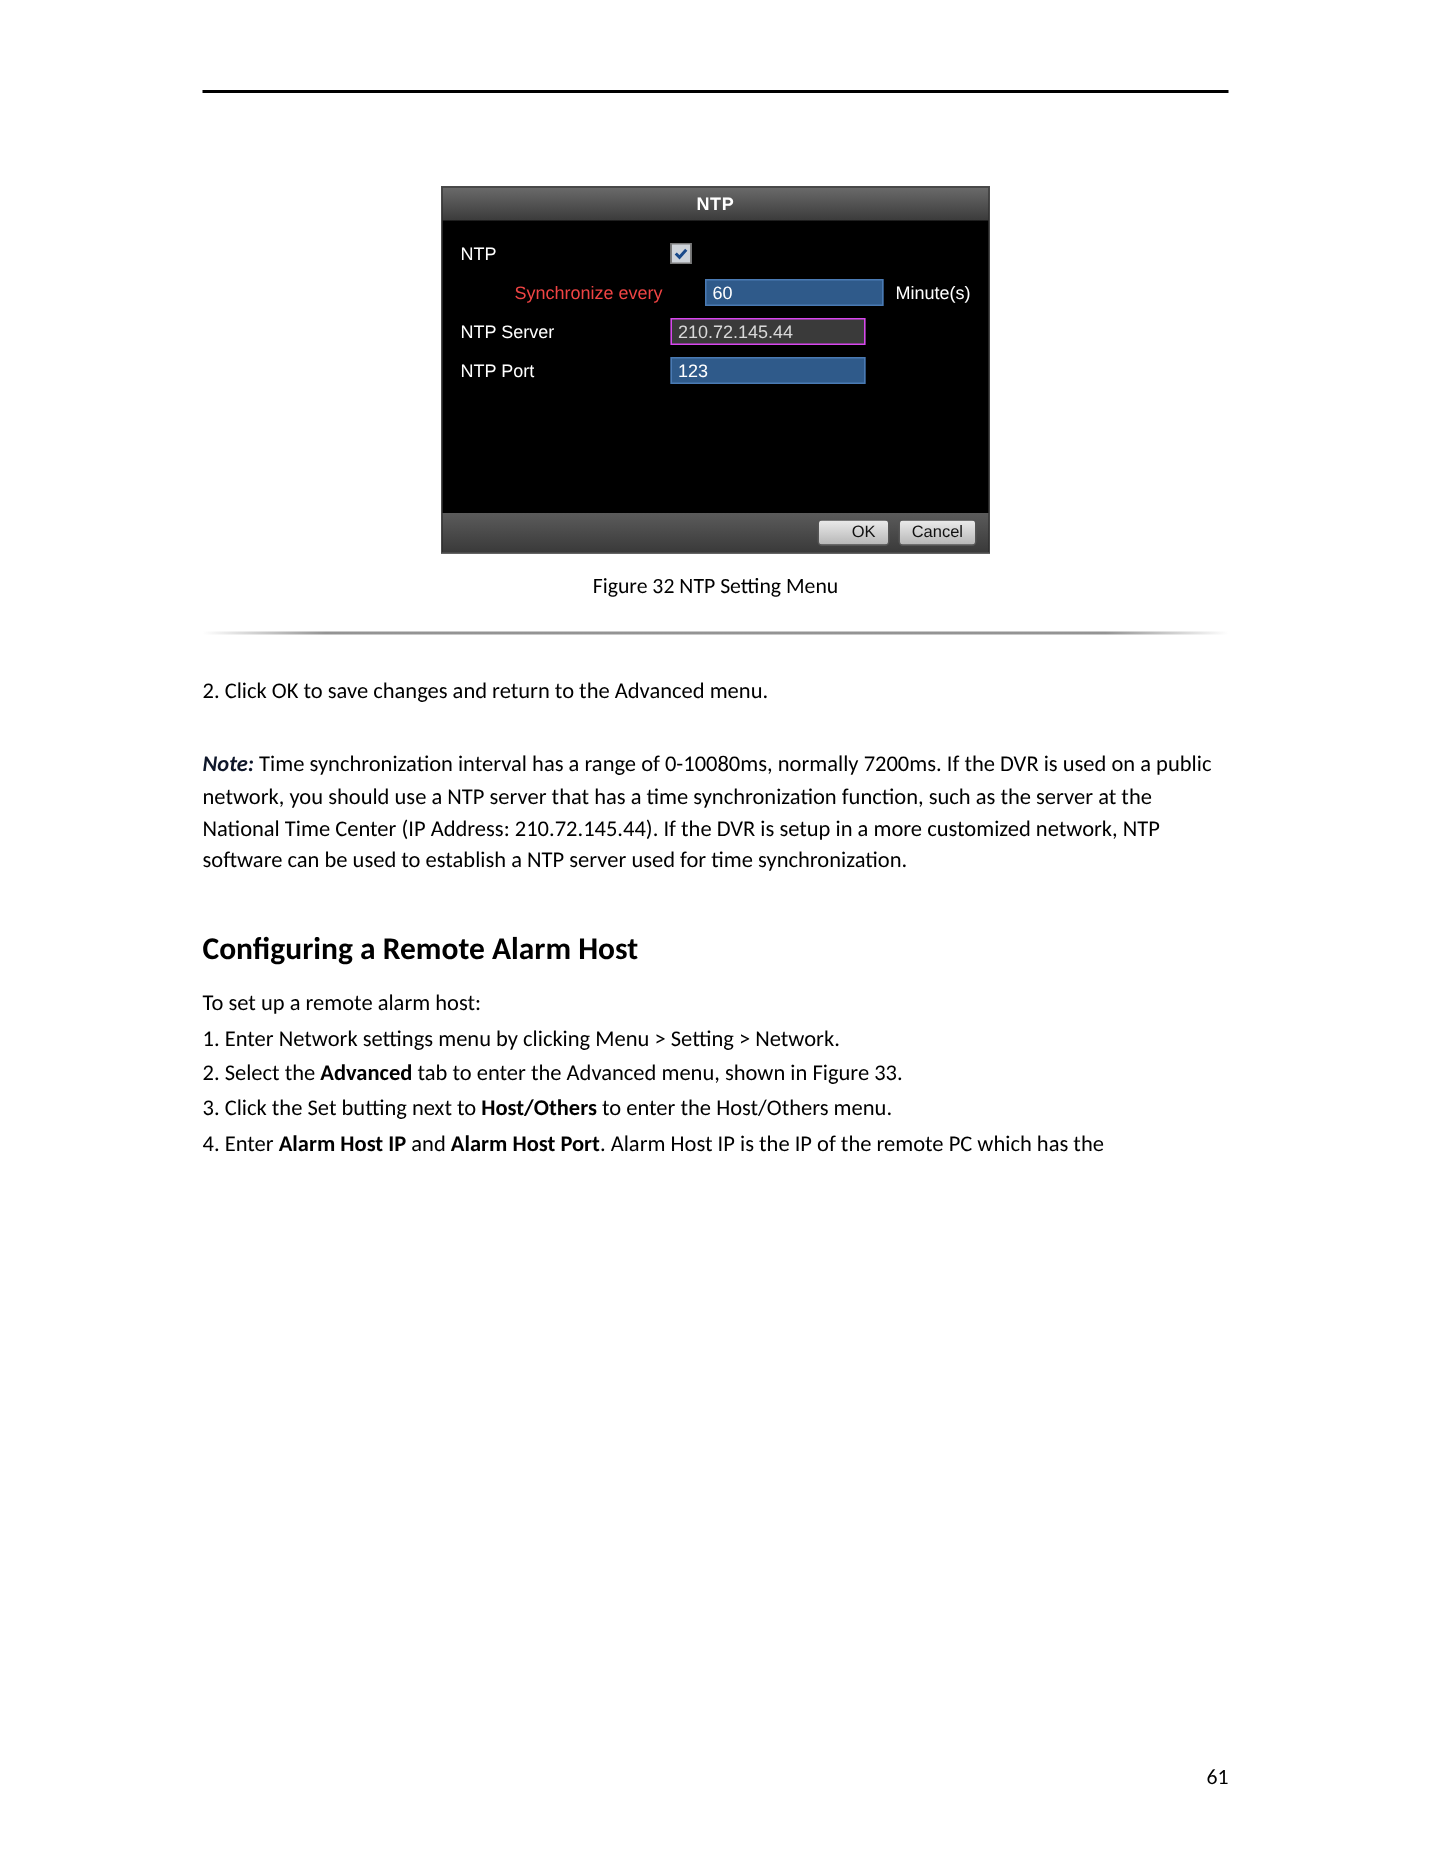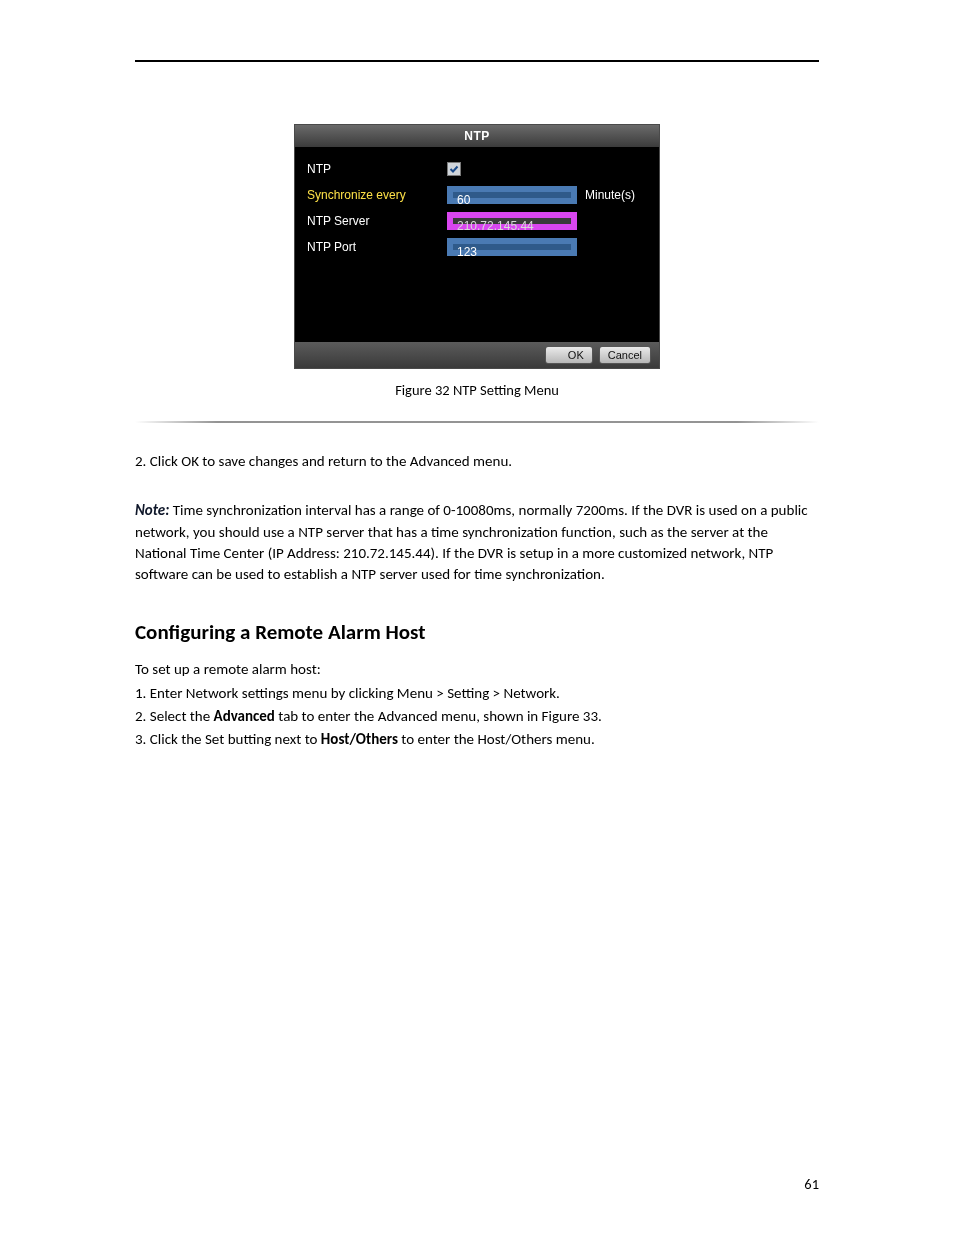--- a/index.html
+++ b/index.html
@@ -52,37 +52,38 @@
     align-items: center;
     margin-bottom: 6px;
     height: 20px;
   }
   .ntp-label {
     width: 140px;
     color: #fff;
     font-size: 12px;
   }
   .ntp-label.current {
-    color: #fde047;
+    color: #ef4444;
+    margin-left: 36px;
   }
   .ntp-checkbox {
     width: 14px;
     height: 14px;
     background: #cfd4da;
     border: 1px solid #7a7a7a;
     display: flex;
     align-items: center;
     justify-content: center;
   }
   .ntp-checkbox svg { display: block; }
   .ntp-input {
     width: 130px;
     height: 18px;
     background: #3a3a3a;
-    border: 6px solid #d946ef;
+    border: 1px solid #d946ef;
     color: #d8d8d8;
     font-size: 12px;
     padding: 0 4px;
     line-height: 16px;
   }
   .ntp-input.active {
     background: #2f5a8a;
     border-color: #4a7ab3;
     color: #fff;
   }
@@ -218,16 +219,19 @@
   </div>
 
   <div class="body-text indent" style="margin-top:2px;">
     <p class="step">1. Enter Network settings menu by clicking Menu &gt; Setting &gt; Network.</p>
     <p class="step">
       <span>2. Select the </span><span class="bold">Advanced</span><span> tab to enter the Advanced menu, shown in Figure 33.</span>
     </p>
     <p class="step">
       <span>3. Click the Set butting next to </span><span class="bold">Host/Others</span><span> to enter the Host/Others menu.</span>
     </p>
+    <p class="step">
+      <span>4. Enter </span><span class="bold">Alarm Host IP</span><span> and </span><span class="bold">Alarm Host Port</span><span>. Alarm Host IP is the IP of the remote PC which has the</span>
+    </p>
   </div>
 
   <div class="page-num">61</div>
 </div>
 
 </body></html>

